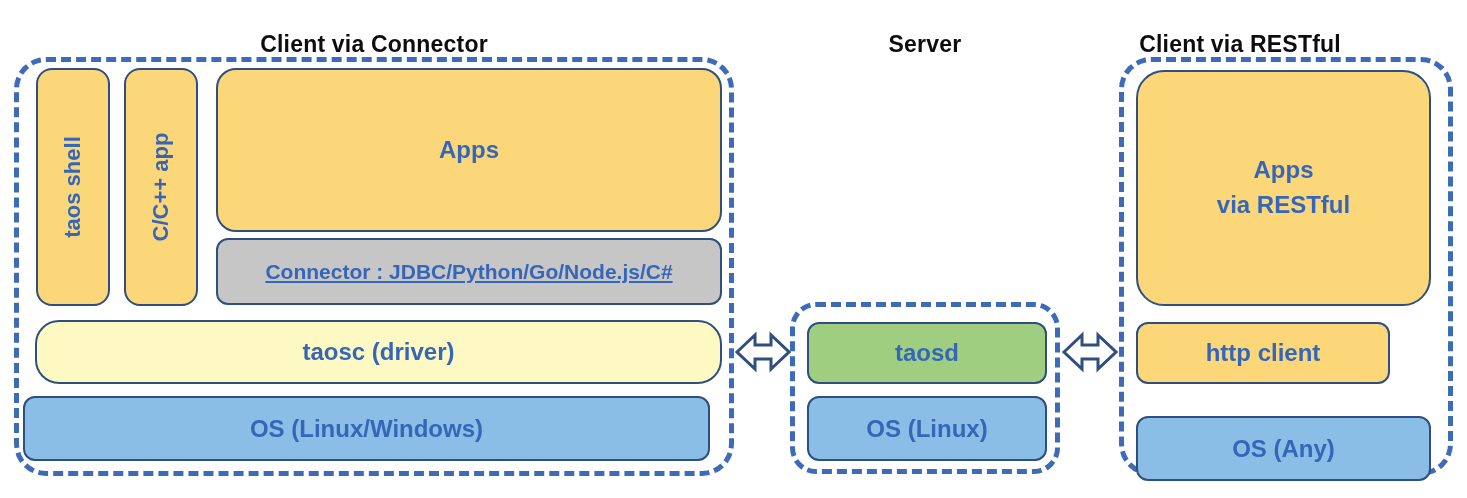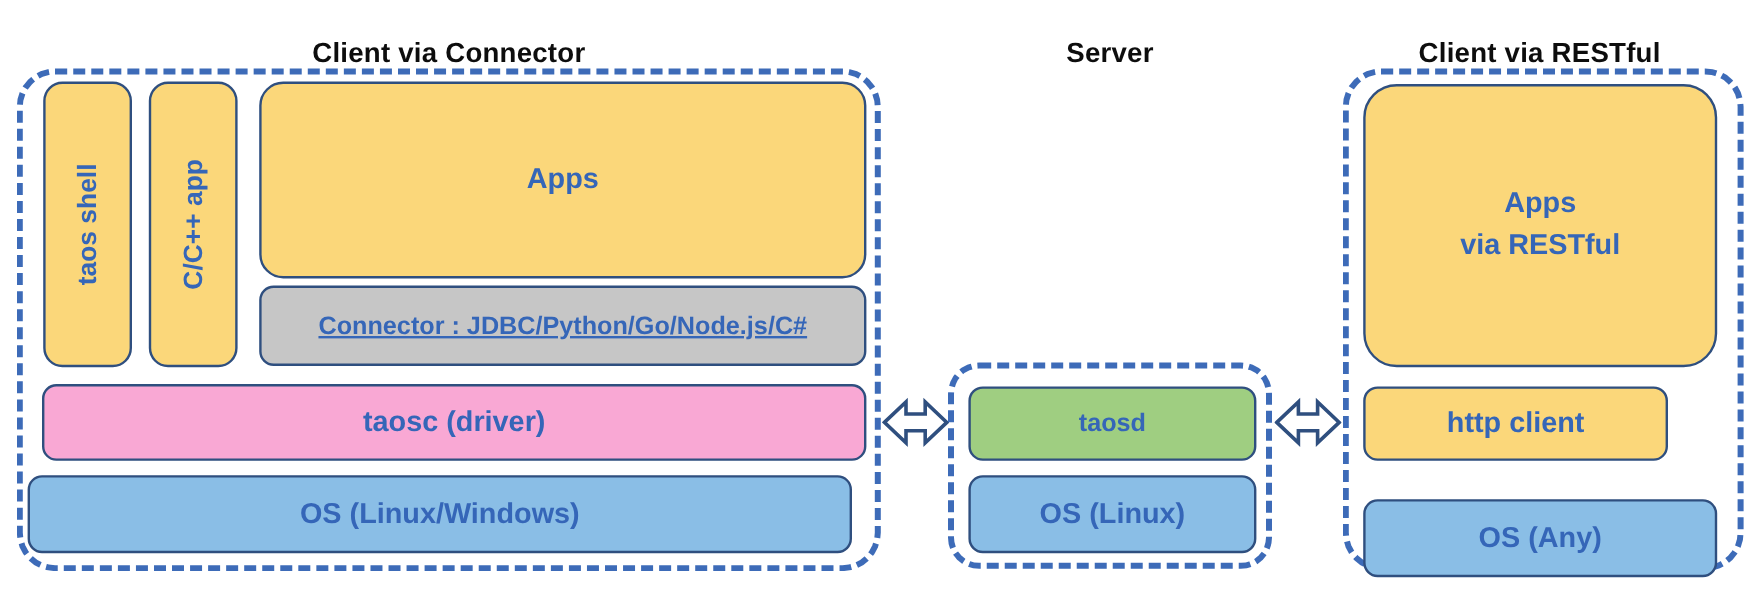--- a/index.html
+++ b/index.html
@@ -30,36 +30,36 @@
     box-sizing:border-box;
     border:2.5px solid #2f4f7f;
     border-radius:12px;
     display:flex;align-items:center;justify-content:center;
     font-weight:bold;color:#3566b8;
     font-size:23px;
     text-align:center;
   }
   .yellow{background:#fbd77a;}
   .gray{background:#c6c6c6;text-decoration:underline;}
-  .orange{background:#f9a8d4;}
+  .orange{background:#fef9c3;border-radius:24px;}
   .blue{background:#8abee6;}
   .green{background:#9fce81;}
   .vtext{transform:rotate(-90deg);white-space:nowrap;font-size:22px;}
   .prewrap{white-space:pre-line;line-height:1.45;font-size:24px;}
   .arrow{position:absolute;width:56px;height:42px;}
   .connector-label{font-size:21px;}
 </style>
 </head>
 <body>
 
 <div class="canvas">
 
   <div class="title" style="left:14px;width:720px;">Client via Connector</div>
   <div class="title" style="left:790px;width:270px;">Server</div>
-  <div class="title" style="left:1116px;width:334px;text-align:center;">Client via RESTful</div>
+  <div class="title" style="left:1073px;width:334px;text-align:center;">Client via RESTful</div>
 
   <div class="dashed" style="left:14px;top:57px;width:720px;height:419px;">
 
     <div class="box yellow" style="left:17px;top:6px;width:74px;height:238px;border-radius:16px;">
       <span class="vtext">taos shell</span>
     </div>
 
     <div class="box yellow" style="left:105px;top:6px;width:74px;height:238px;border-radius:16px;">
       <span class="vtext">C/C++ app</span>
     </div>
@@ -80,21 +80,21 @@
       <span>OS (Linux/Windows)</span>
     </div>
   </div>
 
   <svg class="arrow" style="left:735px;top:331px;" viewBox="0 0 56 42">
     <polygon points="2,21 20,4 20,14 36,14 36,4 54,21 36,38 36,28 20,28 20,38" fill="#ffffff" stroke="#2f4f7f" stroke-width="3" stroke-linejoin="miter"></polygon>
   </svg>
 
   <div class="dashed" style="left:790px;top:302px;width:270px;height:172px;border-radius:26px;">
 
-    <div class="box green" style="left:12px;top:15px;width:240px;height:62px;font-size:21px;">
+    <div class="box green" style="left:12px;top:15px;width:240px;height:62px;font-size:24px;">
       <span>taosd</span>
     </div>
 
     <div class="box blue" style="left:12px;top:89px;width:240px;height:65px;font-size:24px;">
       <span>OS (Linux)</span>
     </div>
   </div>
 
   <svg class="arrow" style="left:1062px;top:331px;" viewBox="0 0 56 42">
     <polygon points="2,21 20,4 20,14 36,14 36,4 54,21 36,38 36,28 20,28 20,38" fill="#ffffff" stroke="#2f4f7f" stroke-width="3" stroke-linejoin="miter"></polygon>

